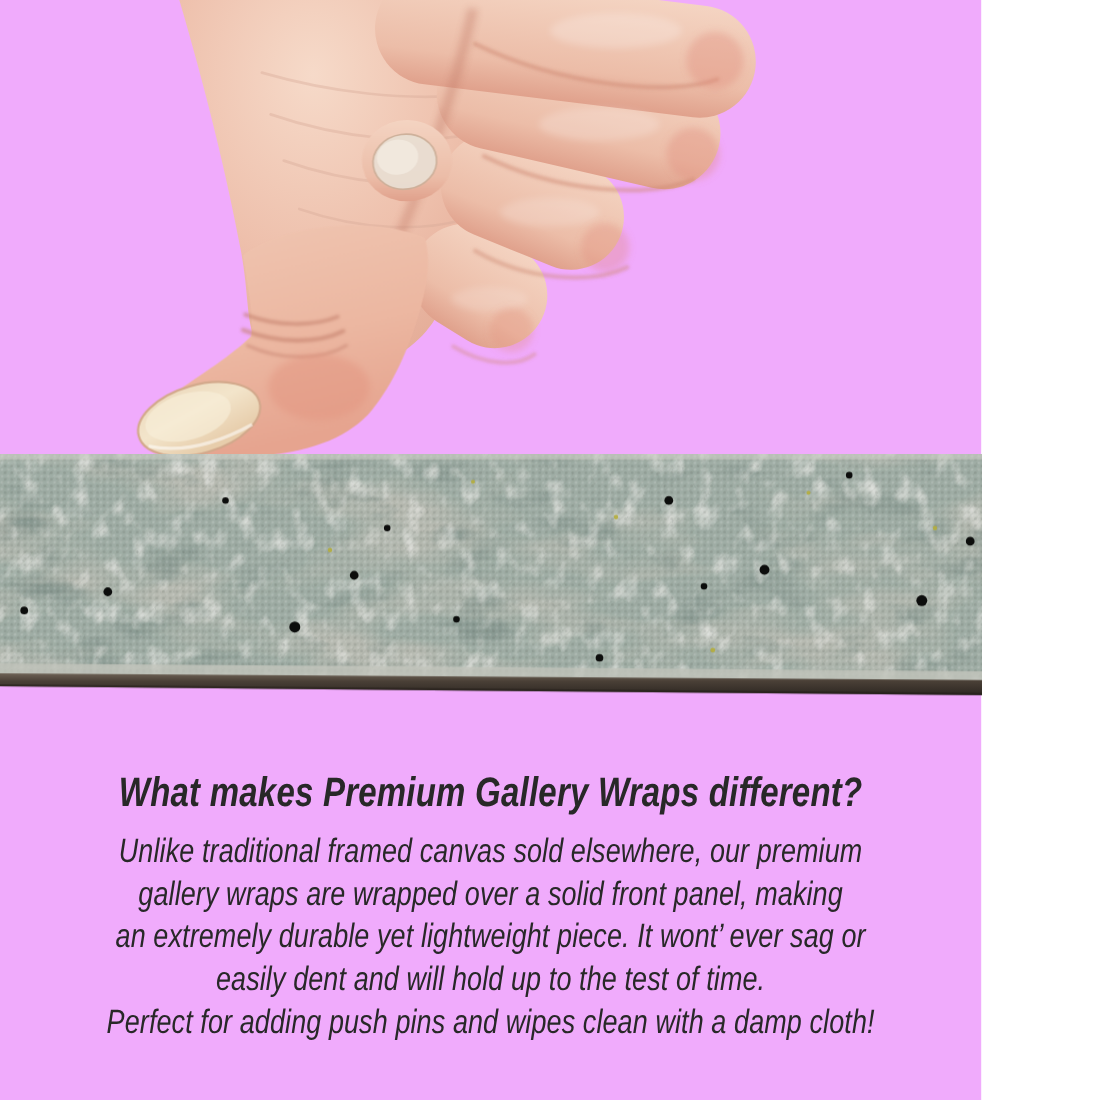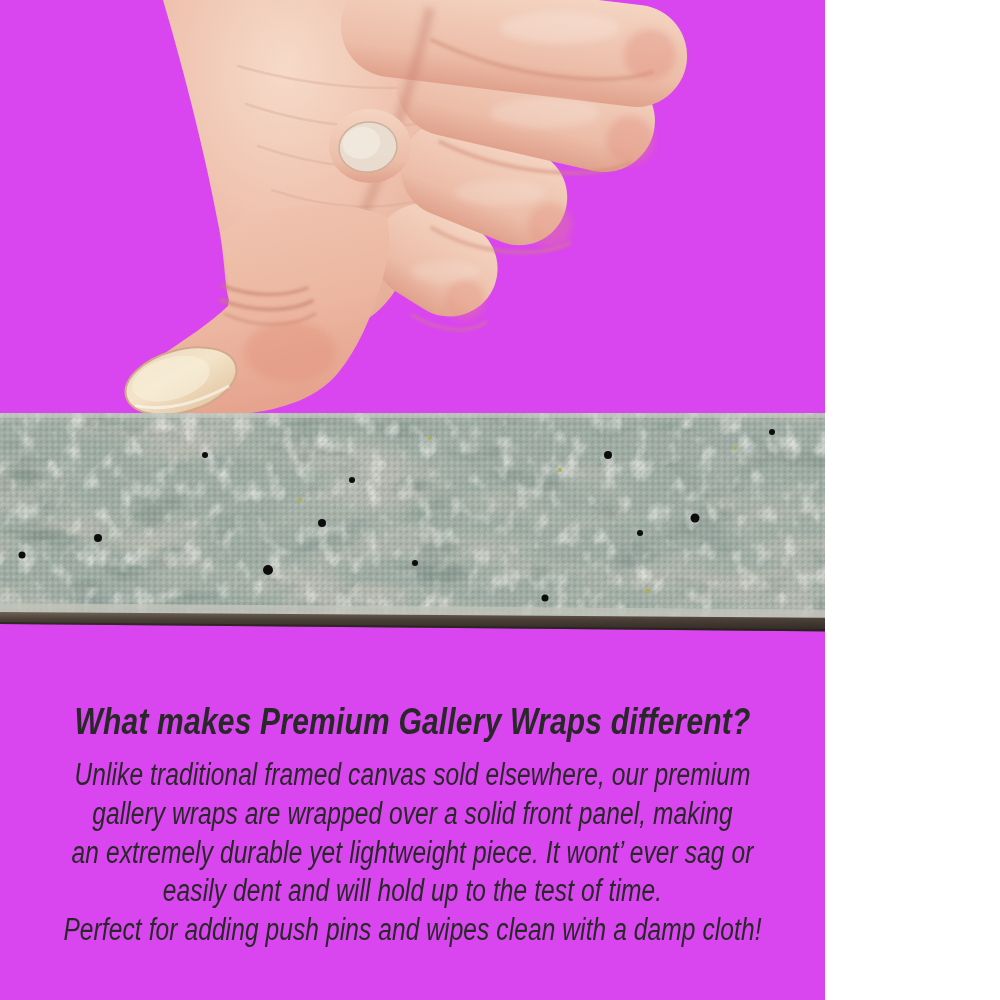--- a/index.html
+++ b/index.html
@@ -1,17 +1,17 @@
 <!DOCTYPE html>
 <html><head>
 <meta charset="utf-8">
 <style>
   html,body{margin:0;padding:0;background:#ffffff;}
   .page{
-    position:relative;width:825px;height:1000px;background:#d946ef;
+    position:relative;width:892px;height:1000px;background:#f0abfc;
     overflow:hidden;font-family:"Liberation Sans",sans-serif;
   }
   .hand-svg{position:absolute;top:0;left:0;}
   .canvas-strip{position:absolute;top:413px;left:0;width:1000px;height:220px;}
   .copy{
     position:absolute;top:700px;left:50%;width:920px;
     transform:translateX(-50%) scaleY(1.25);transform-origin:top center;
     text-align:center;color:#282828;font-style:italic;
   }
   .copy h1{

